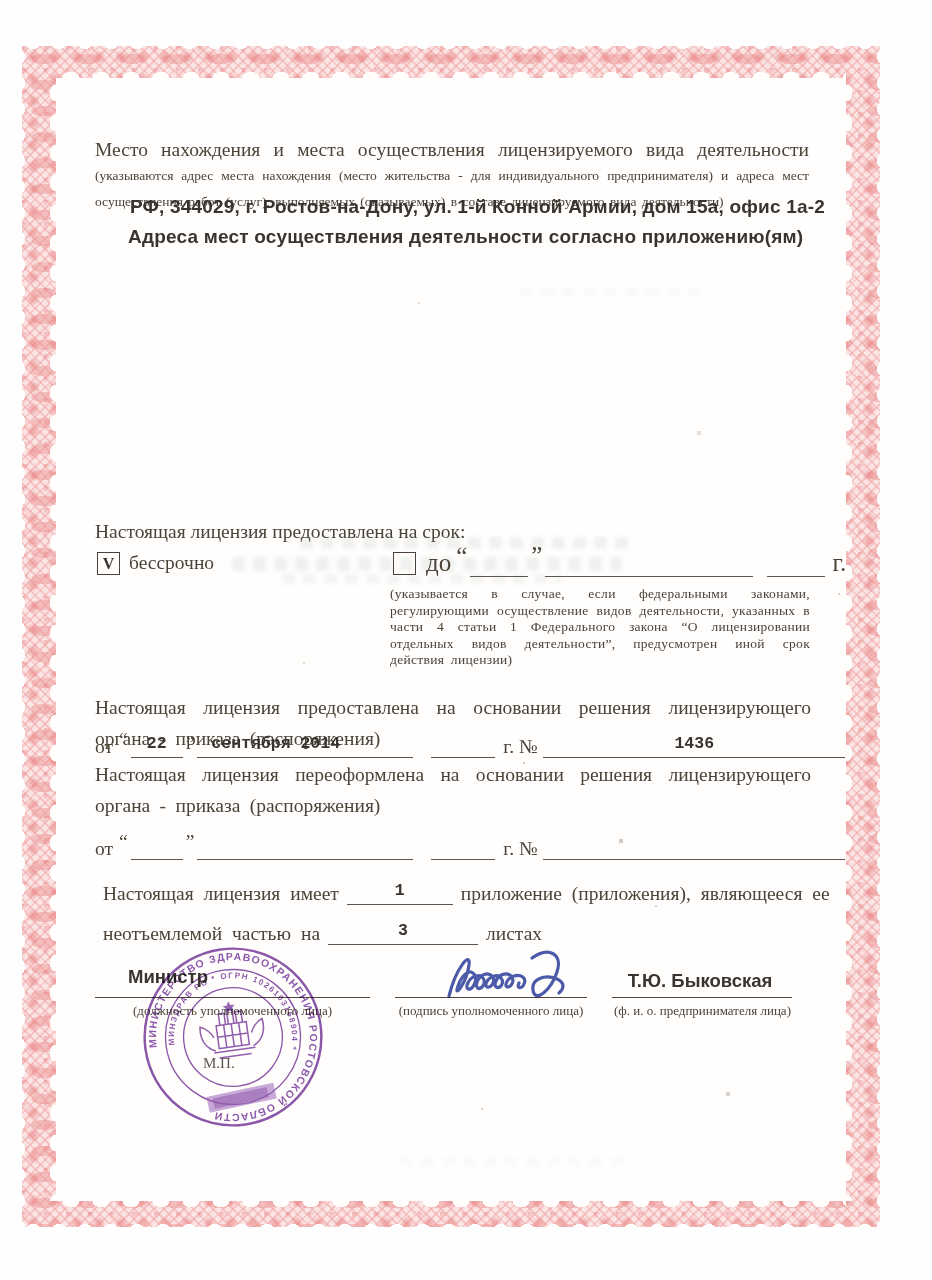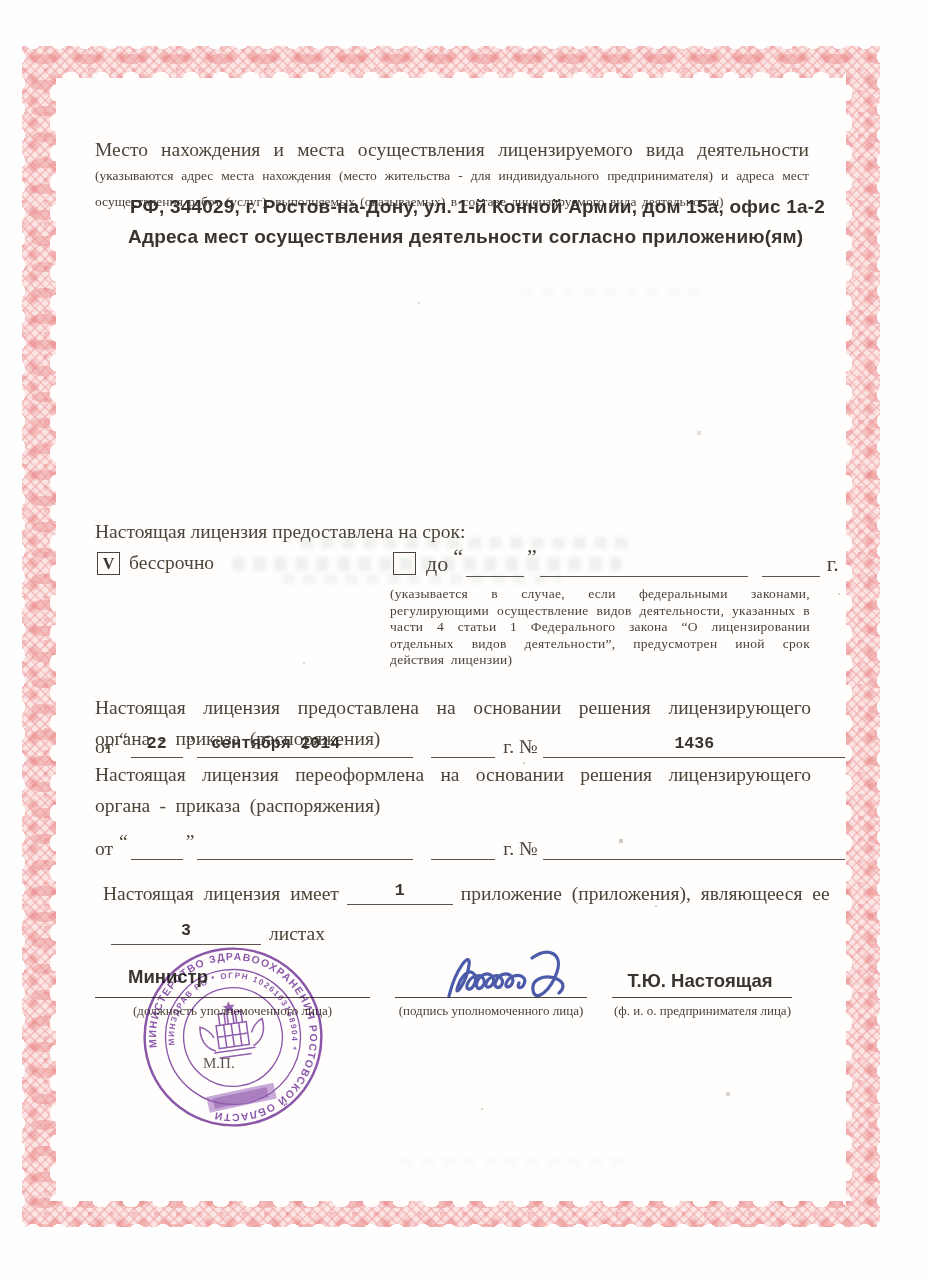--- a/index.html
+++ b/index.html
@@ -64,21 +64,21 @@
   .addr1 { left:130px; top:196px; }
   .addr2 { left:128px; top:226px; }
 
   .term-head { left:95px; top:521px; font-size:19.5px; }
   .cbrow { left:95px; top:551px; width:750px; height:26px; font-size:19.5px; }
   .cbox { position:absolute; width:21px; height:21px; border:1.6px solid #4c4237; top:1px;
           text-align:center; font-family:"Liberation Serif", serif; font-weight:bold;
           font-size:16px; line-height:21px; color:#3a332b; }
   .cb-label { position:absolute; left:34px; top:1px; }
   .untilgrp { position:absolute; left:298px; top:0; right:0; display:flex; align-items:flex-end;
-              height:26px; font-size:22px; }
+              height:26px; font-size:25px; }
   .uq { margin:0 3px; transform:translateY(-7px); }
   .seg { border-bottom:1.6px solid #5e544a; height:100%; position:relative; flex:0 0 auto; }
   .seg.grow { flex:1 1 auto; }
   .segval { position:absolute; bottom:4px; left:0; right:0; text-align:center;
             font-family:Liberation Mono, monospace; font-weight:bold; font-size:16.5px;
             color:#38342f; white-space:nowrap; }
   .segval.left { text-align:left; padding-left:14px; }
 
   .small-just { left:390px; top:586px; width:420px; font-size:13.5px; line-height:16.5px;
                 text-align:justify; word-spacing:3px; letter-spacing:.3px; }
@@ -211,32 +211,33 @@
 
     <div class="attrow a serif">
       <span>Настоящая лицензия имеет</span>
       <span class="seg" style="width:106px">
           <b class="segval">1</b>
         </span>
       <span>приложение (приложения), являющееся ее</span>
     </div>
 
     <div class="attrow b serif">
+      <span>неотъемлемой частью на</span>
       <span class="seg" style="width:150px">
           <b class="segval">3</b>
         </span>
       <span>листах</span>
     </div>
 
     <div class="sigline" style="left:95px; width:275px;"></div>
     <div class="sigline" style="left:395px; width:192px;"></div>
     <div class="sigline" style="left:612px; width:180px;"></div>
 
     <div class="abs sansb sig-pos">Министр</div>
-    <div class="abs sansb sig-name">Т.Ю. Настоящая</div>
+    <div class="abs sansb sig-name">Т.Ю. Быковская</div>
 
     <div class="caption" style="left:95px; width:275px;">(должность уполномоченного лица)</div>
     <div class="caption" style="left:395px; width:192px;">(подпись уполномоченного лица)</div>
     <div class="caption" style="left:605px; width:195px;">(ф. и. о. предпринимателя лица)</div>
 
     <div class="abs serif mp-mark">М.П.</div>
 
     <div class="ghost g1"></div>
     <div class="ghost g2"></div>
     <div class="ghost g3"></div>

